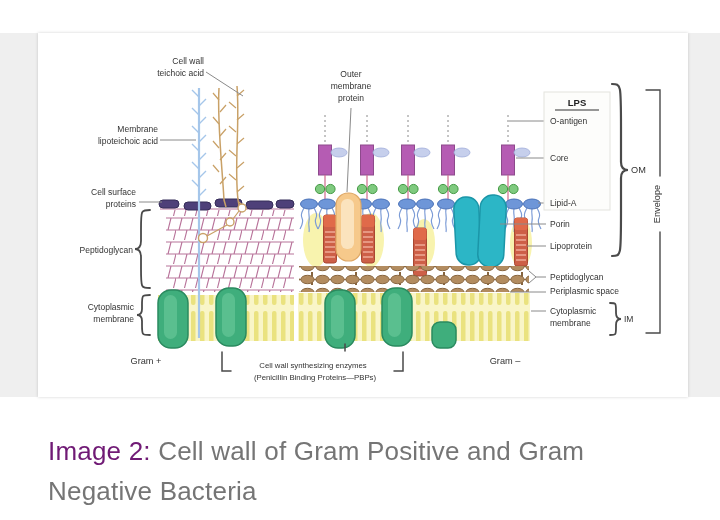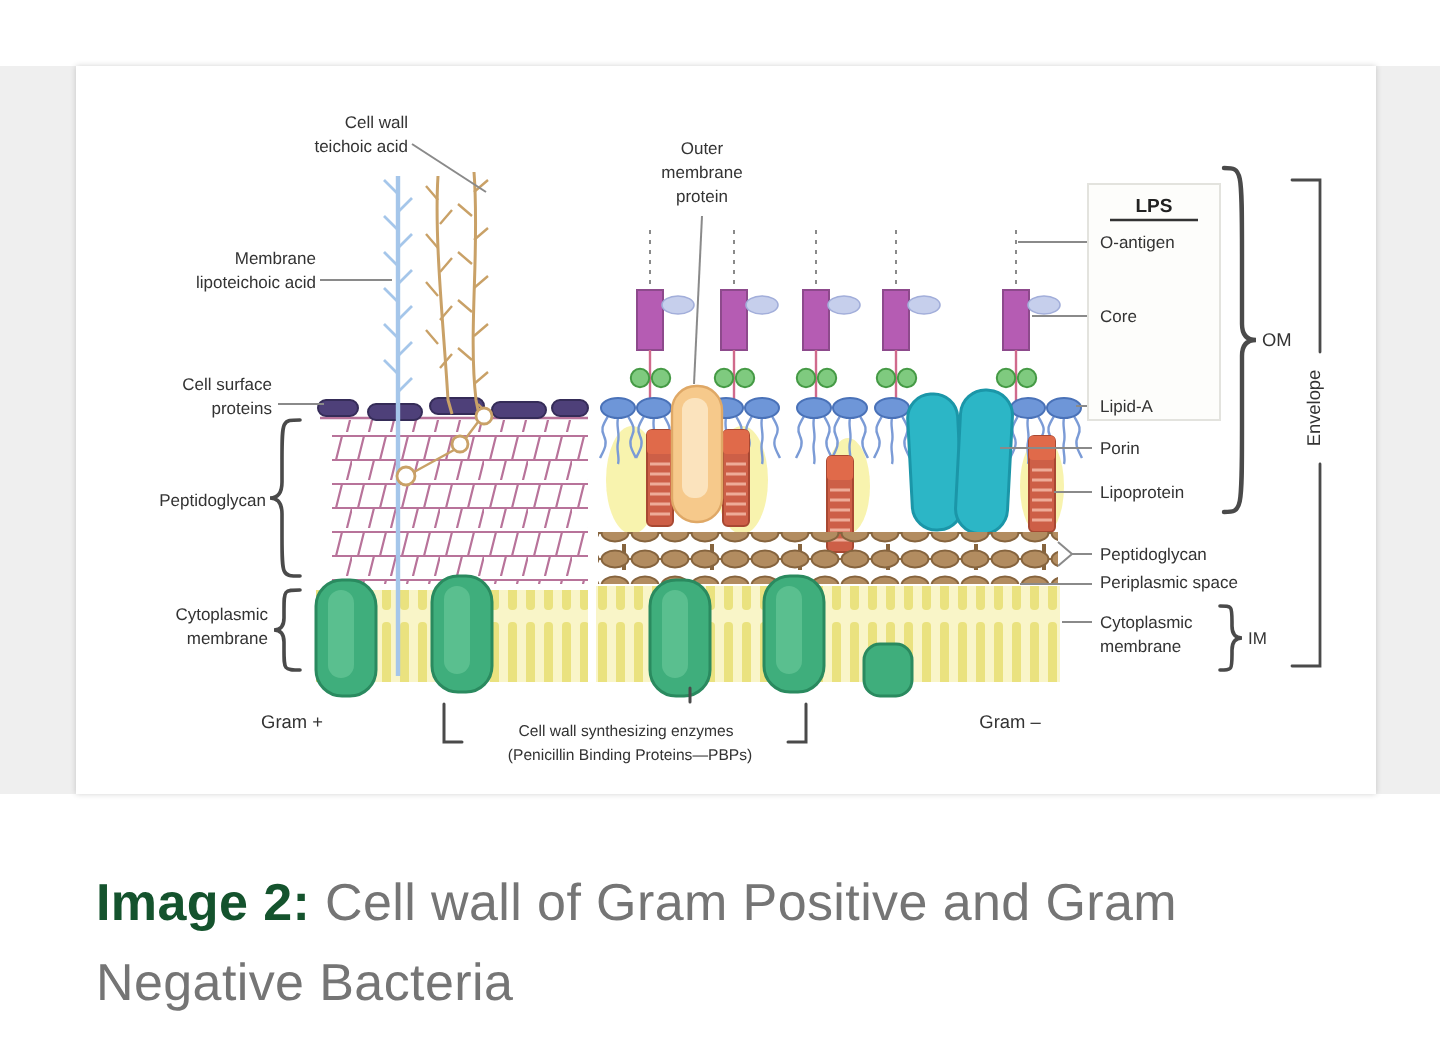--- a/index.html
+++ b/index.html
@@ -9,21 +9,21 @@
   .card{position:absolute;left:38px;top:33px;width:650px;height:364px;background:#ffffff;
         box-shadow:0 0 3px rgba(0,0,0,0.18);}
   svg.fig{position:absolute;left:0;top:0;}
   svg text{font-family:"Liberation Sans", sans-serif;fill:#333333;}
   .lbl{font-size:8.5px;}
   .lbl-sm{font-size:7.8px;}
   .lbl-b{font-size:9.5px;font-weight:bold;fill:#222222;}
   .lbl-g{font-size:9.2px;}
   .caption{position:absolute;left:48px;top:431px;width:600px;font-size:26px;line-height:40px;
            color:#757575;letter-spacing:0.2px;}
-  .cap-b{font-weight:bold;color:#14532d;}
+  .cap-b{font-weight:normal;color:#701a75;}
 </style>
 </head>
 <body>
 
 <div class="page">
   <div class="band"></div>
   <div class="card"></div>
 
   <svg class="fig" width="720" height="410" viewBox="0 0 720 410">
     <defs>

